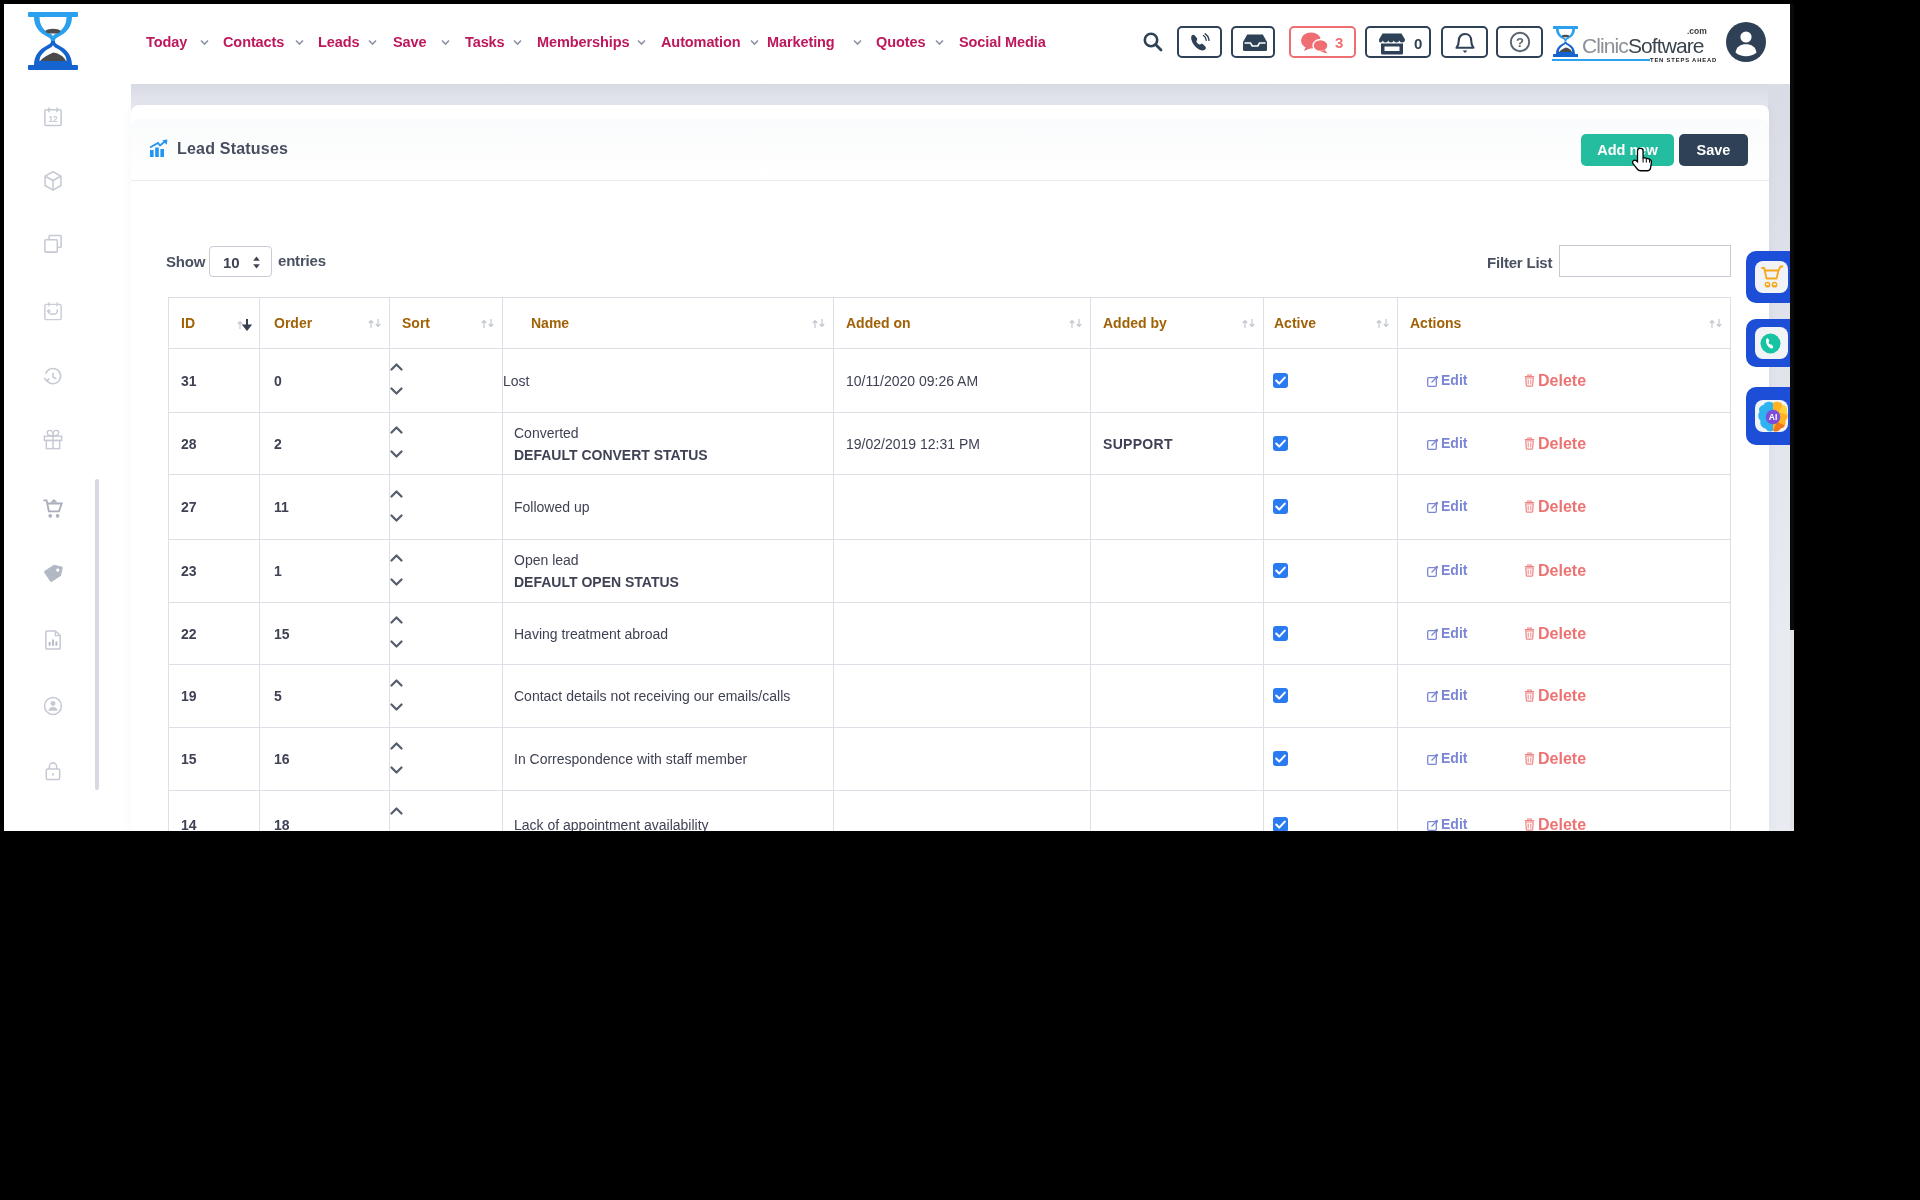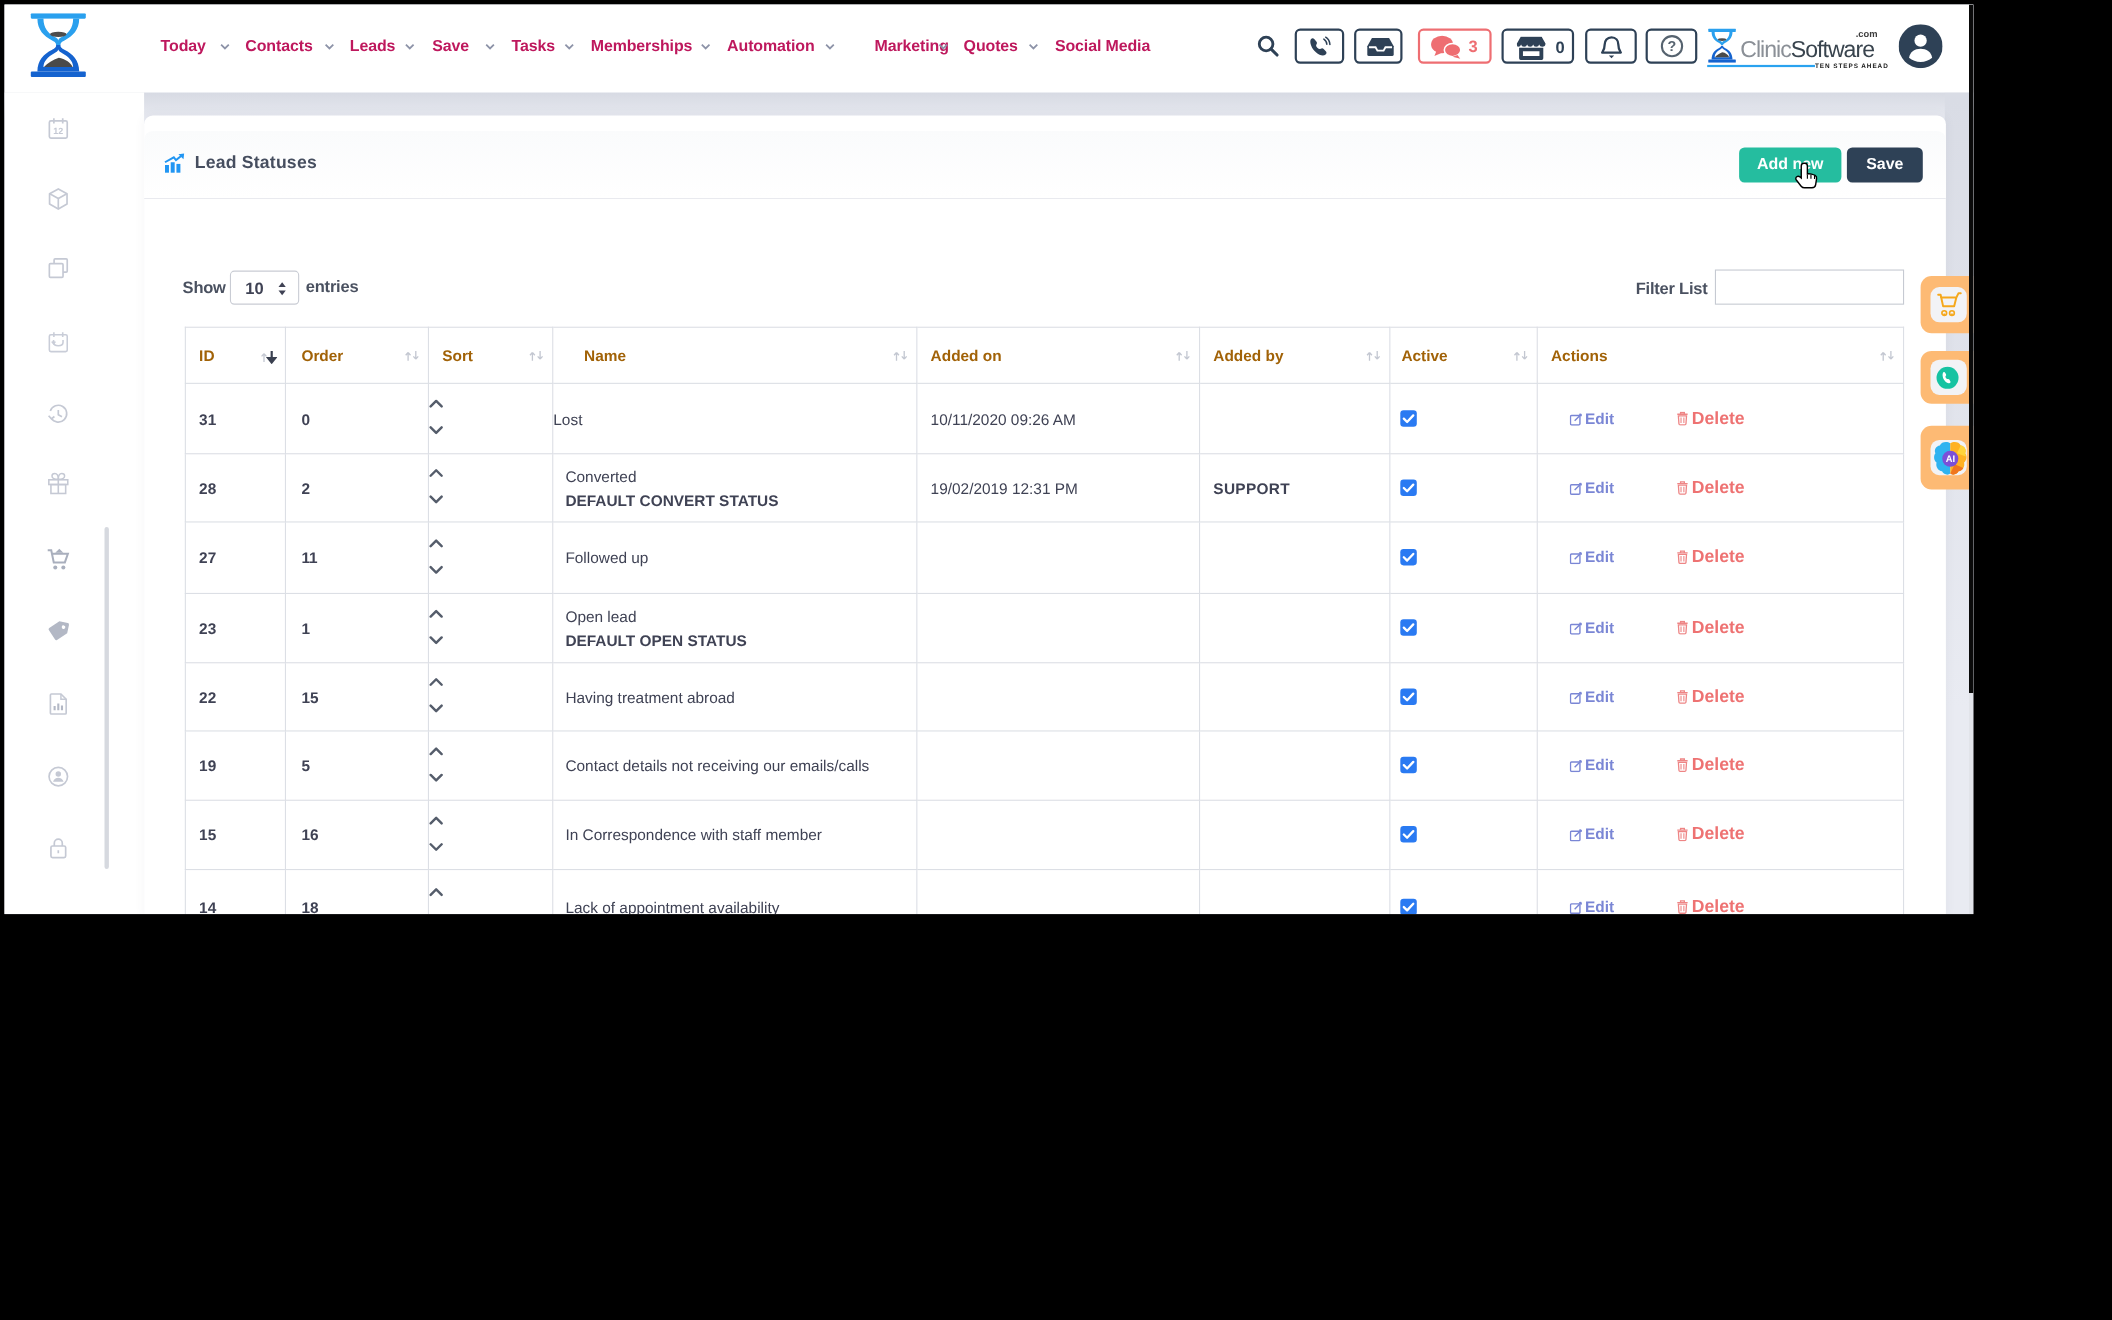--- a/index.html
+++ b/index.html
@@ -52,21 +52,21 @@
   .nm1 { display:block; line-height:22px; }
   .nmb { display:block; font-weight:bold; line-height:22px; }
   .cbx { position:absolute; left:9px; top:50%; margin-top:-8px; width:15px; height:15px; background:#2a7af2; border-radius:3px; }
   .editlnk { position:absolute; left:43px; top:50%; margin-top:-9px; font-size:14px; font-weight:bold; color:#7a86d5; }
   .dellnk  { position:absolute; left:140px; top:50%; margin-top:-9px; font-size:16px; font-weight:bold; color:#ee7272; }
   .eicon { position:absolute; left:29px; top:50%; margin-top:-6px; }
   .dicon { position:absolute; left:126px; top:50%; margin-top:-7px; }
   .sortcell { padding-left:11px; }
 
   
-  .fpanel { position:absolute; left:1742px; width:48px; background:#fdba74; border-radius:10px 0 0 10px; z-index:6; }
+  .fpanel { position:absolute; left:1742px; width:48px; background:#1d4ed8; border-radius:10px 0 0 10px; z-index:6; }
   .fgrey { position:absolute; left:9px; width:33px; height:32px; background:#f2f3f6; border-radius:8px; }
 
   #rightband { position:absolute; left:1764px; top:80px; width:26px; height:560px;
      background:linear-gradient(#d9dce5, rgba(233,235,242,0)); z-index:1; }
   #scrollcol { position:absolute; left:1786px; top:0; width:4px; height:827px; background:#e2e4ea; z-index:9; }
   #scrollthumb { position:absolute; left:1786px; top:0; width:4px; height:626px; background:#0a0a0a; z-index:10; }
 </style>
 </head>
 <body>
 <div id="app">
@@ -121,21 +121,21 @@
         <svg width="9" height="9" viewBox="0 0 9 9">
           <path d="M1 2.5 L4.5 6 L8 2.5" fill="none" stroke="#8d93a8" stroke-width="1.6"></path>
         </svg>
       </span>
     <span class="mitem" style="left:657px">Automation</span>
     <span class="chev" style="left:746px">
         <svg width="9" height="9" viewBox="0 0 9 9">
           <path d="M1 2.5 L4.5 6 L8 2.5" fill="none" stroke="#8d93a8" stroke-width="1.6"></path>
         </svg>
       </span>
-    <span class="mitem" style="left:791px">Marketing</span>
+    <span class="mitem" style="left:763px">Marketing</span>
     <span class="chev" style="left:849px">
         <svg width="9" height="9" viewBox="0 0 9 9">
           <path d="M1 2.5 L4.5 6 L8 2.5" fill="none" stroke="#8d93a8" stroke-width="1.6"></path>
         </svg>
       </span>
     <span class="mitem" style="left:872px">Quotes</span>
     <span class="chev" style="left:931px">
         <svg width="9" height="9" viewBox="0 0 9 9">
           <path d="M1 2.5 L4.5 6 L8 2.5" fill="none" stroke="#8d93a8" stroke-width="1.6"></path>
         </svg>

